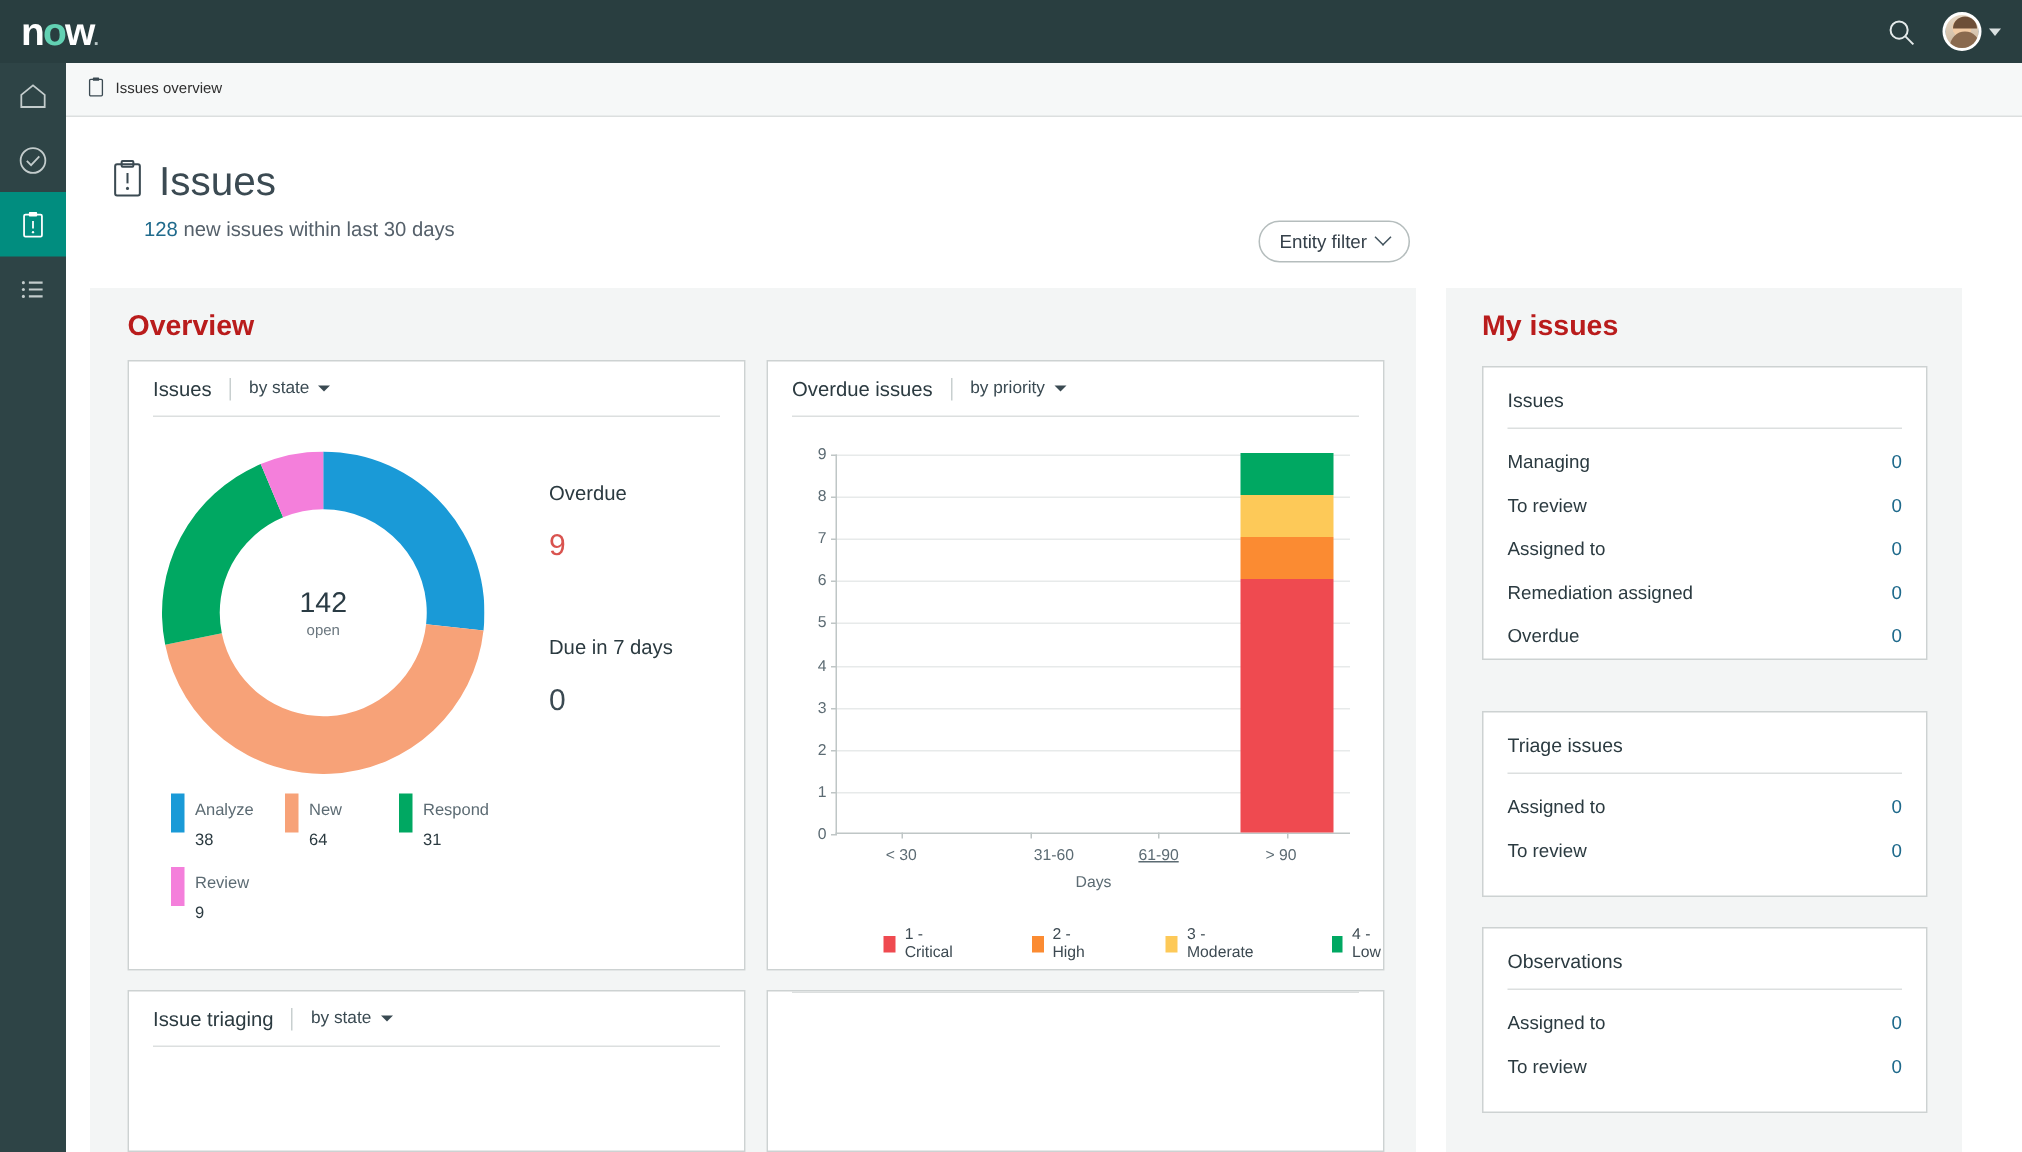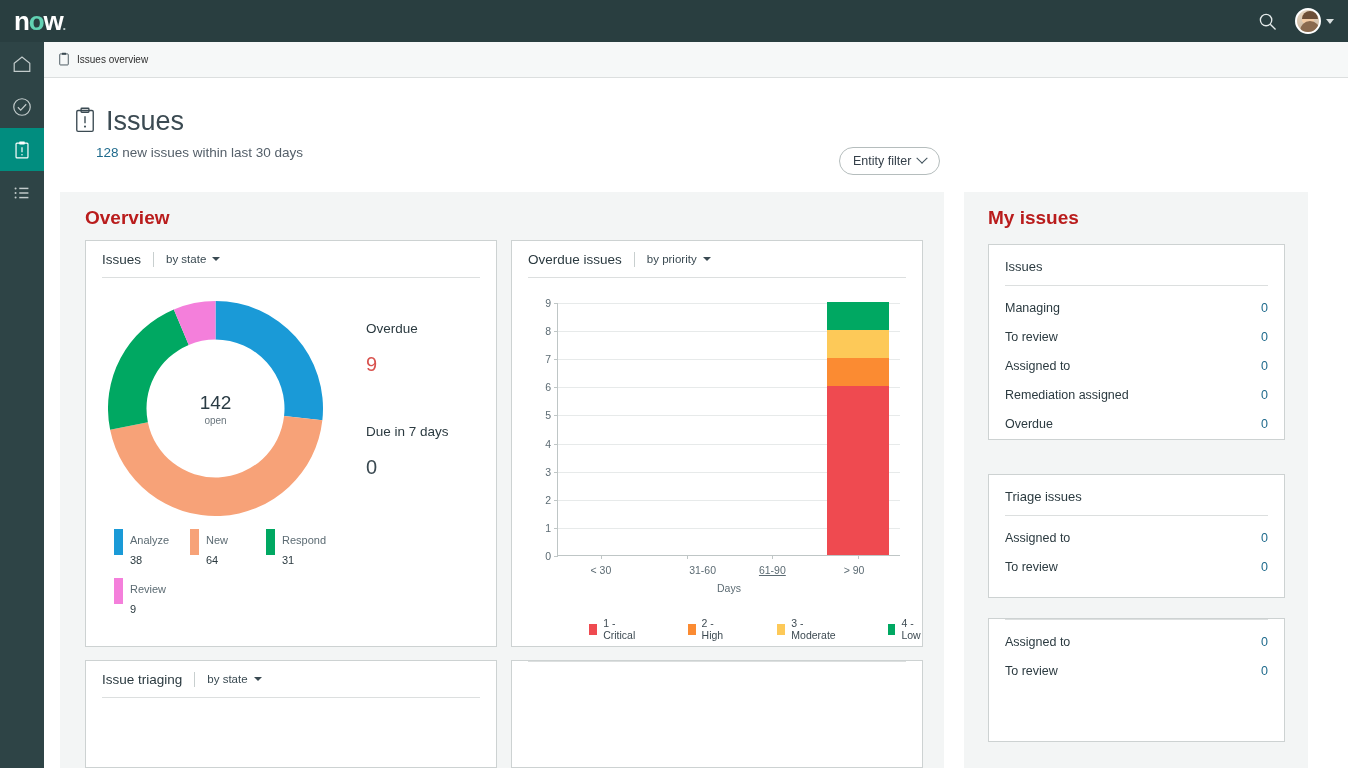--- a/index.html
+++ b/index.html
@@ -515,20 +515,21 @@
           <span class="mval">0</span>
         </div>
       <div class="mrow">
           <span class="mlabel">To review</span>
           <span class="mval">0</span>
         </div>
     </div>
   </div>
 
   <div class="mcard" id="mcard-observations">
+    <div class="mcard-title">Observations</div>
     <div class="mcard-rule"></div>
     <div class="mrows">
       <div class="mrow">
           <span class="mlabel">Assigned to</span>
           <span class="mval">0</span>
         </div>
       <div class="mrow">
           <span class="mlabel">To review</span>
           <span class="mval">0</span>
         </div>

